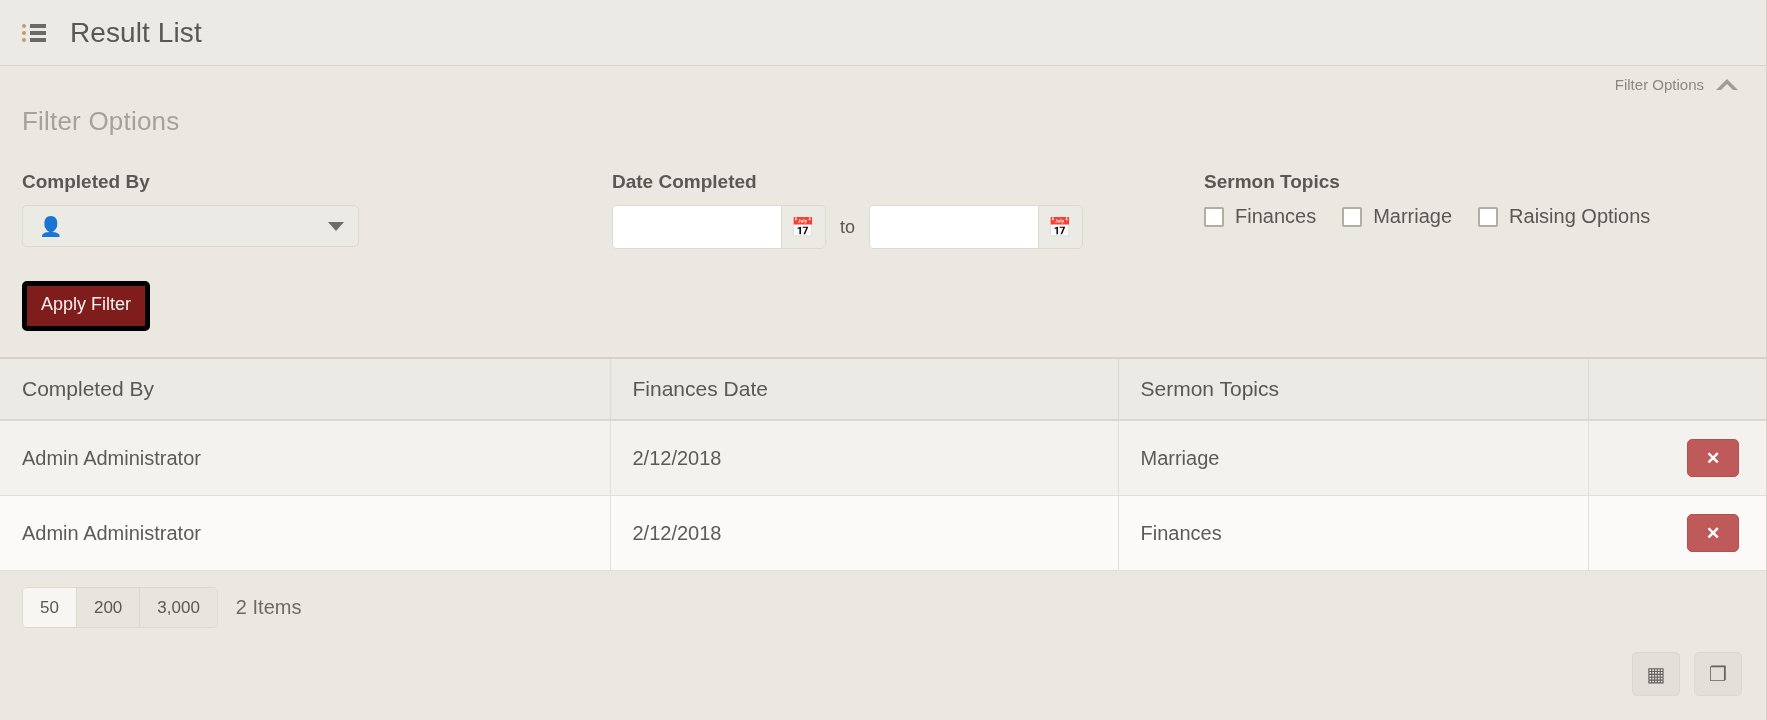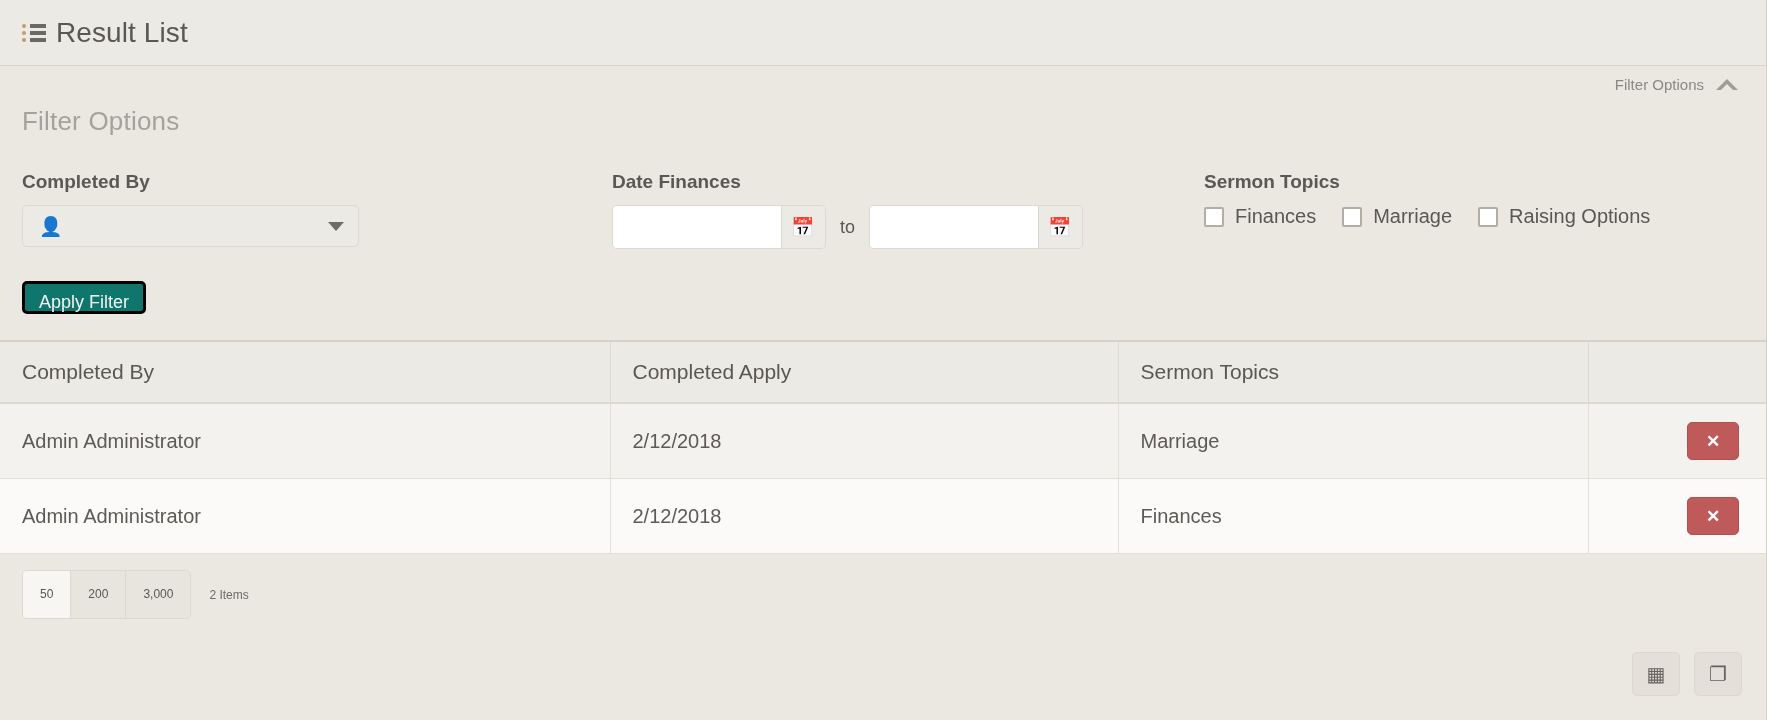--- a/index.html
+++ b/index.html
@@ -30,21 +30,21 @@
     background: #eceae4;
     border-bottom: 1px solid #d9d4cb;
     display: flex;
     align-items: center;
     padding: 0 0 0 22px;
     box-sizing: border-box;
   }
   .panel-title {
     display: flex;
     align-items: center;
-    gap: 10px;
+    gap: 24px;
     font-size: 28px;
     font-weight: 400;
     color: #5a5754;
     letter-spacing: 0.1px;
   }
   .list-icon {
     display: inline-block;
     width: 24px;
     height: 20px;
     position: relative;
@@ -221,27 +221,27 @@
     box-sizing: border-box;
     flex: 0 0 auto;
   }
 
   .apply-row {
     margin-top: 32px;
     padding-bottom: 26px;
   }
   .apply-btn {
     display: inline-block;
-    background: #0f766e;
+    background: #7f1d1d;
     color: #f5f3ef;
-    border: 3px solid #000000;
+    border: 5px solid #000000;
     border-radius: 5px;
     font-size: 18px;
     font-family: "Liberation Sans", sans-serif;
-    padding: 9px 14px 0 14px;
+    padding: 9px 14px 13px 14px;
     cursor: pointer;
     line-height: 1;
   }
 
   
   .grid {
     width: 100%;
     border-collapse: collapse;
     table-layout: fixed;
     border-top: 2px solid #d7d2c9;
@@ -301,33 +301,33 @@
     display: flex;
     align-items: center;
   }
   .page-sizes {
     display: flex;
     border: 1px solid #ded9d0;
     border-radius: 5px;
     overflow: hidden;
   }
   .page-size {
-    padding: 16px 17px;
-    font-size: 12px;
+    padding: 9px 17px;
+    font-size: 17px;
     color: #5a5754;
     background: #e8e5df;
     border-right: 1px solid #ded9d0;
     cursor: pointer;
     line-height: 1.25;
   }
   .page-size:last-child { border-right: none; }
   .page-size.active { background: #f7f6f3; }
   .item-count {
     margin-left: 18px;
-    font-size: 12px;
+    font-size: 20px;
     color: #6d6a66;
   }
 
   .grid-actions {
     position: absolute;
     right: 24px;
     bottom: 24px;
     display: flex;
     gap: 14px;
   }
@@ -382,21 +382,21 @@
 
       <div class="col-completed-by">
         <span class="field-label">Completed By</span>
         <div class="person-picker">
           <span class="person-glyph">👤</span>
           <span class="caret-down"></span>
         </div>
       </div>
 
       <div class="col-date">
-        <span class="field-label">Date Finances</span>
+        <span class="field-label">Date Completed</span>
         <div class="date-row">
           <div class="date-group">
             <input class="date-input" type="text" value="" style="">
             <span class="date-addon">
               <span class="cal-glyph">📅</span>
             </span>
           </div>
           <span class="date-to">to</span>
           <div class="date-group">
             <input class="date-input" type="text" value="" style="">
@@ -429,21 +429,21 @@
 
     <div class="apply-row">
       <button class="apply-btn">Apply Filter</button>
     </div>
   </div>
 
   <table class="grid">
     <thead>
       <tr>
         <th class="c-by">Completed By</th>
-        <th class="c-date">Completed Apply</th>
+        <th class="c-date">Finances Date</th>
         <th class="c-top">Sermon Topics</th>
         <th class="c-act"></th>
       </tr>
     </thead>
     <tbody>
       <tr>
         <td class="c-by">Admin Administrator</td>
         <td class="c-date">2/12/2018</td>
         <td class="c-top">Marriage</td>
         <td class="c-act">

